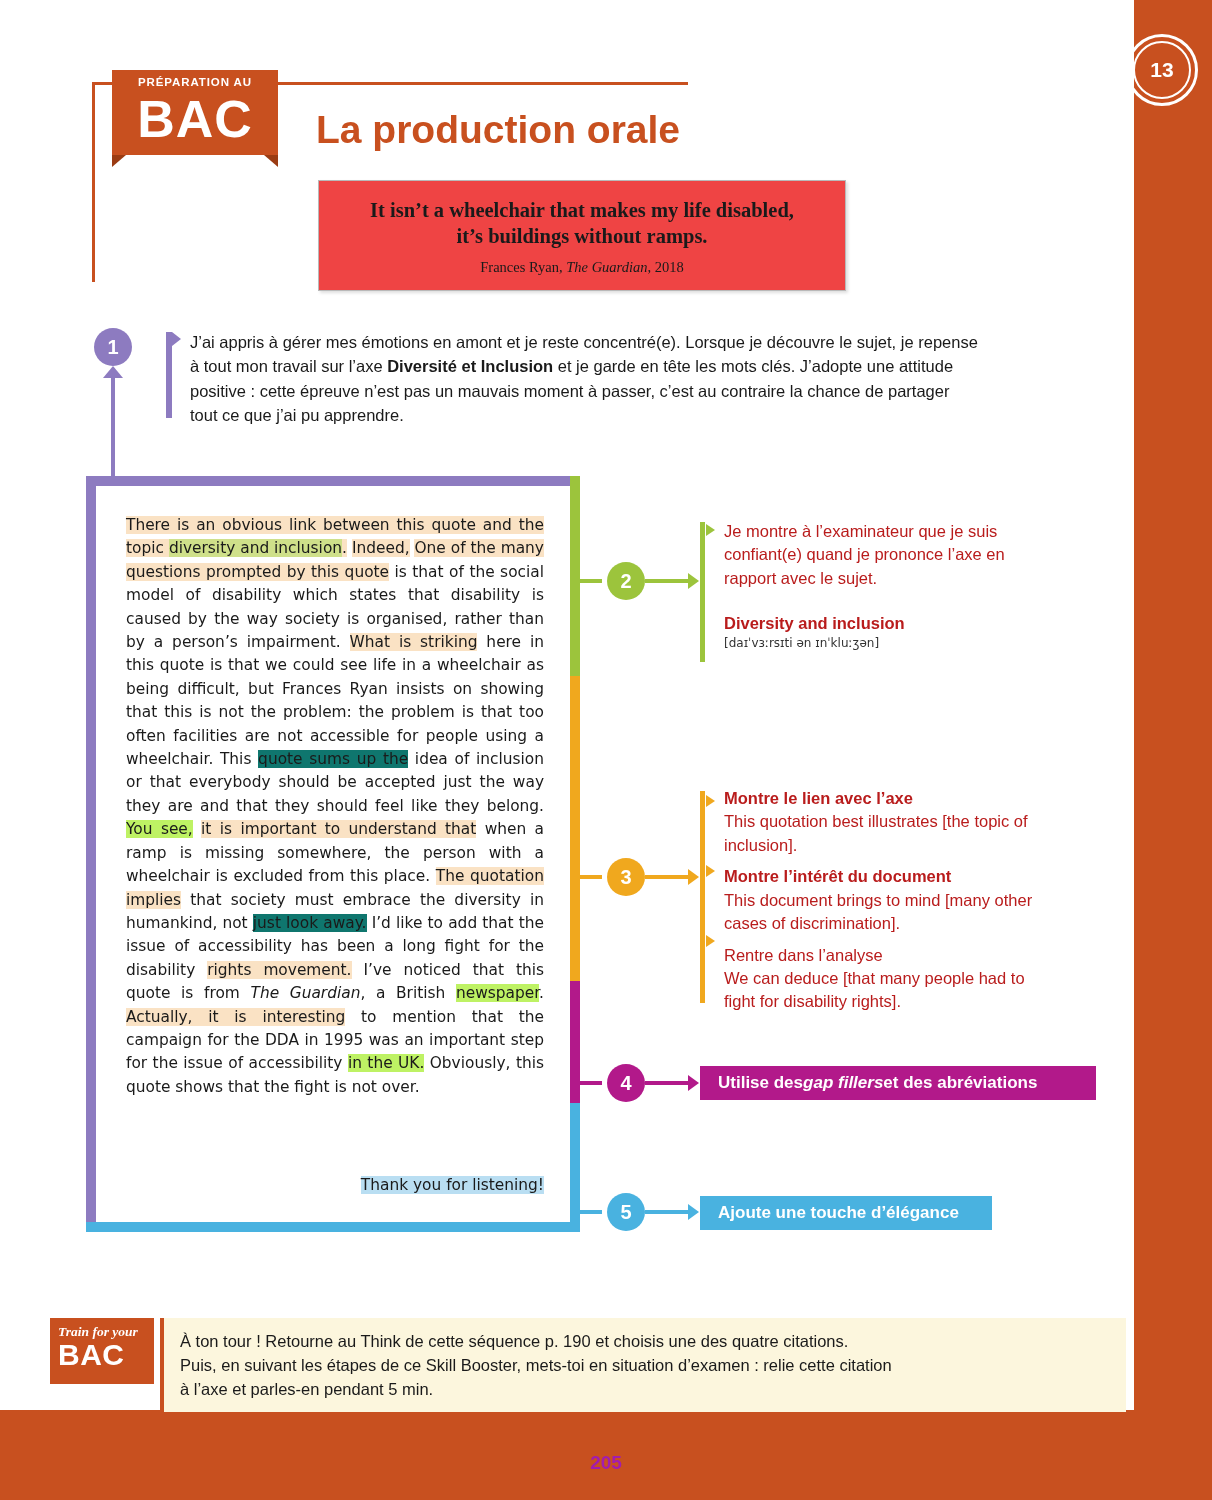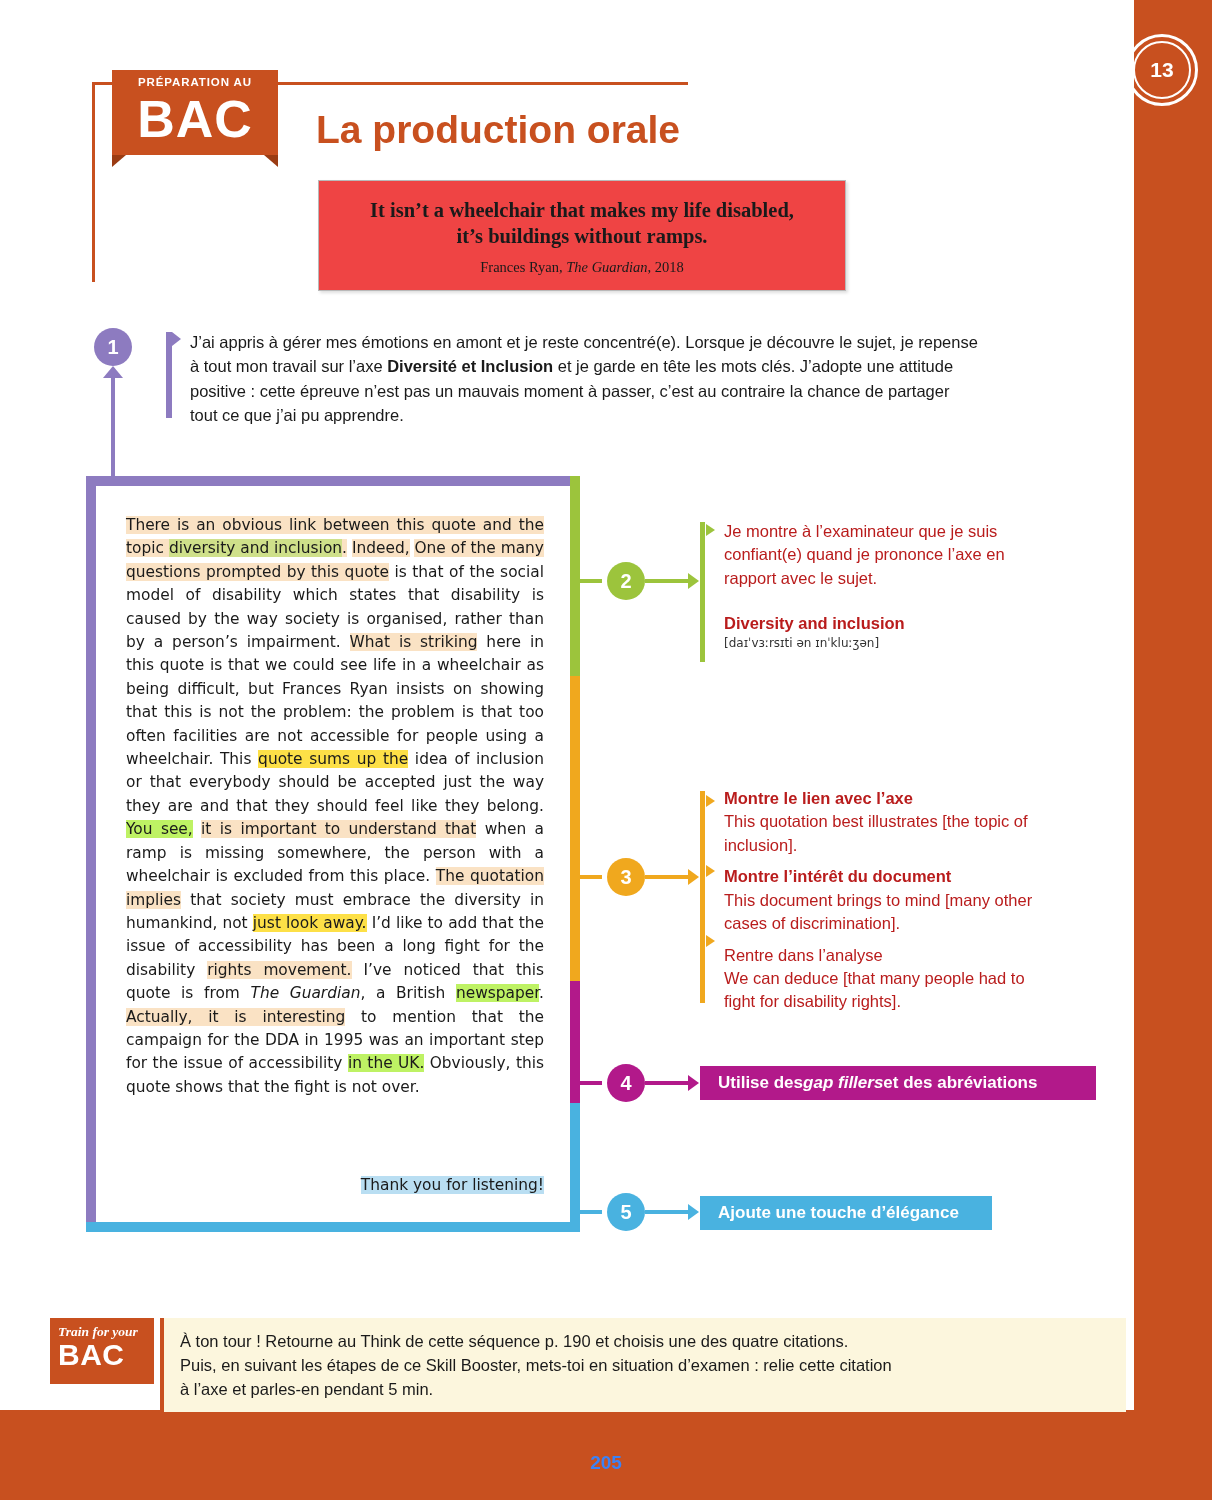--- a/index.html
+++ b/index.html
@@ -25,21 +25,21 @@
     position: absolute;
     left: 0; bottom: 0;
     width: 1212px; height: 90px;
     background: #c8501f;
   }
   .page-number {
     position: absolute;
     left: 0; bottom: 26px;
     width: 1212px;
     text-align: center;
-    color: #3b82f6;
+    color: #a21caf;
     font-size: 19px;
     font-weight: bold;
   }
   
   .chapter-badge {
     position: absolute;
     top: 34px; right: 14px;
     width: 72px; height: 72px;
   }
   .chapter-badge .outer {
@@ -212,21 +212,21 @@
     width: 418px;
     font-family: "DejaVu Sans", sans-serif;
     font-size: 15.4px;
     line-height: 1.52;
     color: #1a1a1a;
     text-align: justify;
   }
   .sample-text .hl-orange { background: #fae2c4; }
   .sample-text .hl-green  { background: #cfe08a; }
   .sample-text .hl-pink   { background: #bef264; }
-  .sample-text .hl-yellow { background: #fde047; }
+  .sample-text .hl-yellow { background: #0f766e; }
   .sample-text .it { font-style: italic; }
   .sample-thanks {
     position: absolute;
     left: 126px; top: 1176px;
     width: 418px;
     text-align: right;
     font-family: "DejaVu Sans", sans-serif;
     font-size: 15.4px;
     color: #1a1a1a;
   }

